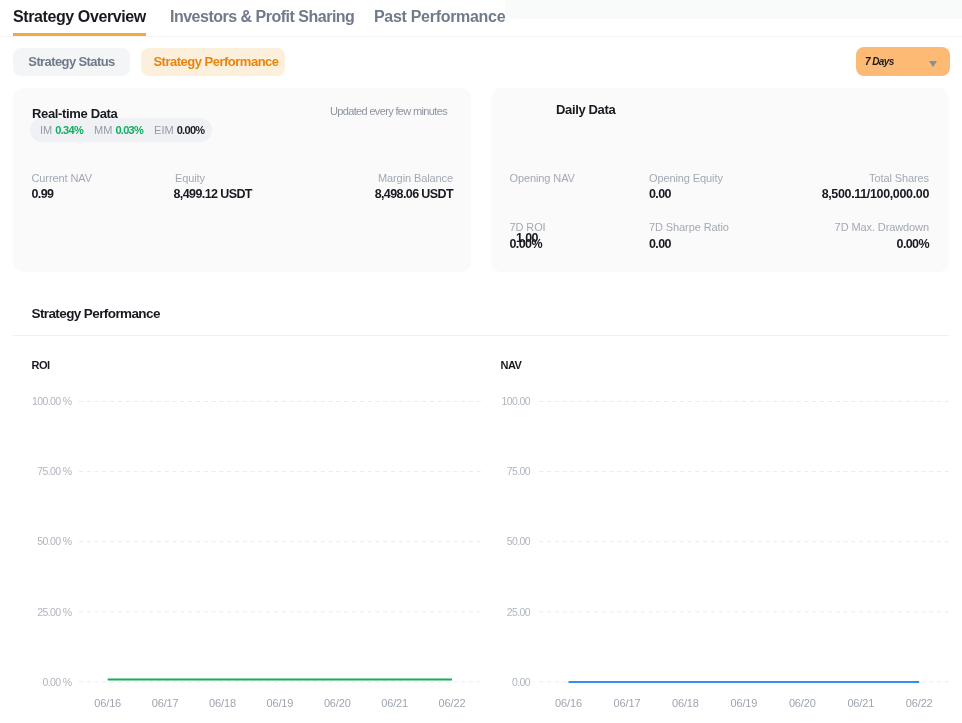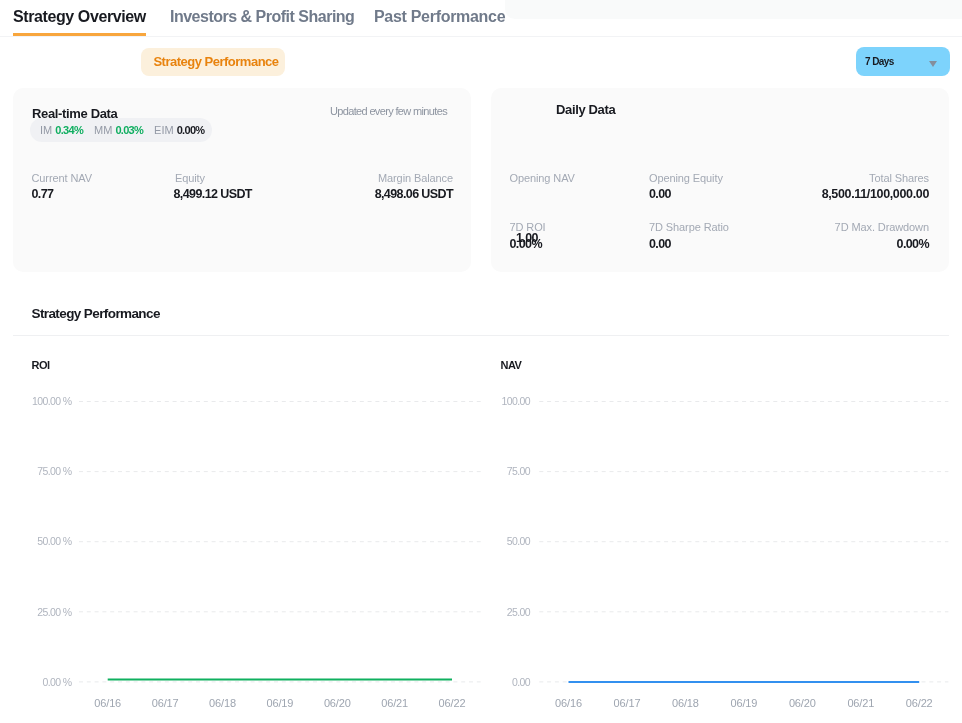--- a/index.html
+++ b/index.html
@@ -14,41 +14,42 @@
 <div id="page">
 
   <div class="abs" style="left:505px; top:0; width:457px; height:19px; background:#f9fafa; border-bottom-left-radius:10px;"></div>
 
   <div class="abs" style="left:0; top:35.5px; width:962px; height:1px; background:#f2f3f5;"></div>
   <div class="abs" style="left:13px; top:7.5px; font-size:16px; font-weight:bold; color:#181a20; letter-spacing:-0.4px;">Strategy Overview</div>
   <div class="abs" style="left:170px; top:7.5px; font-size:16px; font-weight:bold; color:#707a8a; letter-spacing:-0.5px;">Investors &amp; Profit Sharing</div>
   <div class="abs" style="left:374px; top:7.5px; font-size:16px; font-weight:bold; color:#707a8a; letter-spacing:-0.3px;">Past Performance</div>
   <div class="abs" style="left:13px; top:33.4px; width:133px; height:2.8px; background:#f8a63d;"></div>
 
+  <div class="abs" style="left:13px; top:47.5px; width:117px; height:28px; background:#f4f5f7; border-radius:8px; text-align:center; line-height:28.5px; font-size:13px; font-weight:bold; color:#707a8a; letter-spacing:-0.6px;">Strategy Status</div>
   <div class="abs" style="left:141px; top:47.5px; width:144px; height:28px; background:#fcf0dc; border-radius:8px; text-align:center; line-height:28.5px; font-size:13px; font-weight:bold; color:#e8830e; letter-spacing:-0.5px; text-indent:6px;">Strategy Performance</div>
-  <div class="abs" style="left:856px; top:47.2px; width:94px; height:29px; background:#7dd3fc; border-radius:8px;">
+  <div class="abs" style="left:856px; top:47.2px; width:94px; height:29px; background:#fdba74; border-radius:8px;font-style:italic;">
     <span style="position:absolute; left:9px; top:0; line-height:29px; font-size:10px; font-weight:bold; color:#181a20; letter-spacing:-0.6px;">7 Days</span>
     <span style="position:absolute; right:13px; top:13.5px; width:0; height:0; border-left:4px solid transparent; border-right:4px solid transparent; border-top:6px solid #848e9c;"></span>
   </div>
 
   <div class="abs" style="left:13px; top:88px; width:458px; height:184px; background:#fafafa; border-radius:10px;">
     <div class="abs" style="left:19px; top:18px; font-size:13px; font-weight:bold; color:#181a20; letter-spacing:-0.35px;">Real-time Data</div>
     <div class="abs" style="right:24px; top:16.9px; font-size:11px; color:#8d94a0; letter-spacing:-0.65px;">Updated every few minutes</div>
     <div class="abs" style="left:17px; top:30px; height:24px; background:#f0f1f4; border-radius:12px; padding:0 8px 0 10px; display:flex; align-items:center; font-size:11px; white-space:nowrap;">
       <span style="color:#949aa6;">IM&nbsp;</span>
         <span style="font-weight:bold; color:#0fae60; letter-spacing:-0.7px;">0.34%</span>
       <span style="width:11px;"></span>
       <span style="color:#949aa6;">MM&nbsp;</span>
         <span style="font-weight:bold; color:#0fae60; letter-spacing:-0.7px;">0.03%</span>
       <span style="width:11px;"></span>
       <span style="color:#949aa6;">EIM&nbsp;</span>
         <span style="font-weight:bold; color:#181a20; letter-spacing:-0.7px;">0.00%</span>
     </div>
     <div class="abs lbl" style="left:18.5px; top:83.5px;">Current NAV</div>
-    <div class="abs val" style="left:18.5px; top:98.8px;">0.77</div>
+    <div class="abs val" style="left:18.5px; top:98.8px;">0.99</div>
     <div class="abs lbl" style="left:162px; top:83.5px;">Equity</div>
     <div class="abs val" style="left:160.5px; top:98.8px;">8,499.12 USDT</div>
     <div class="abs lbl" style="right:18px; top:83.5px;">Margin Balance</div>
     <div class="abs val" style="right:18px; top:98.8px;padding-left:13px;">8,498.06 USDT</div>
   </div>
 
   <div class="abs" style="left:491px; top:88px; width:458px; height:184px; background:#fafafa; border-radius:10px;">
     <div class="abs" style="left:18px; top:13.9px; font-size:13px; font-weight:bold; color:#181a20; letter-spacing:-0.35px;padding-left:47px;">Daily Data</div>
     <div class="abs lbl" style="left:18.5px; top:83.5px;">Opening NAV</div>
     <div class="abs val" style="left:25px; top:98.8px;margin-top:44px;">1.00</div>

